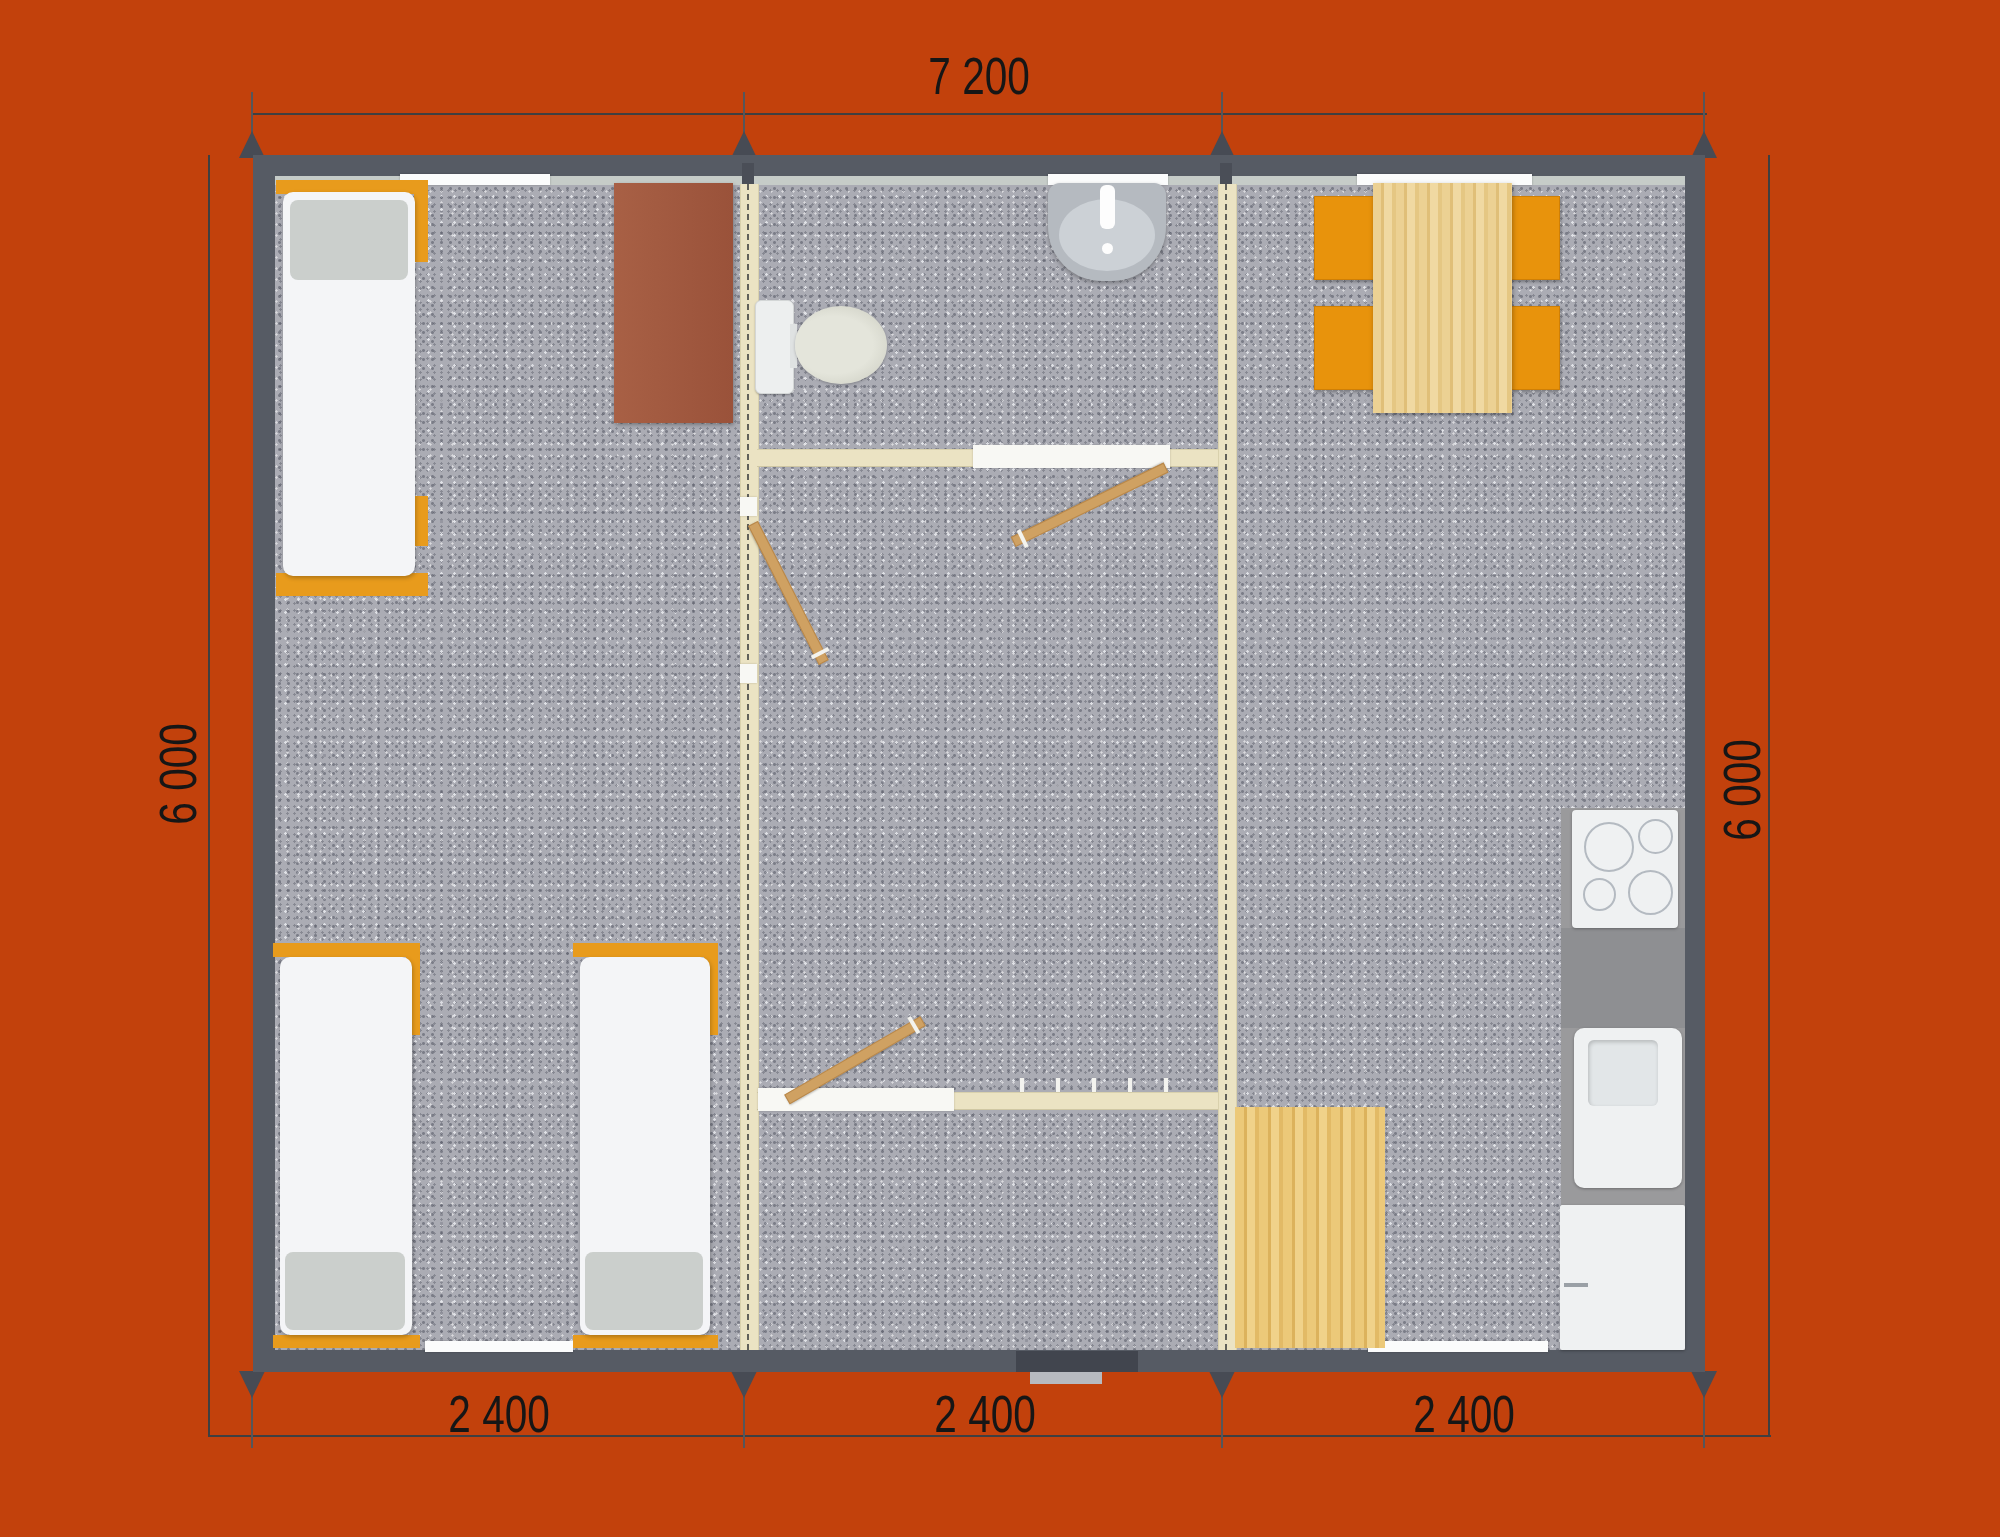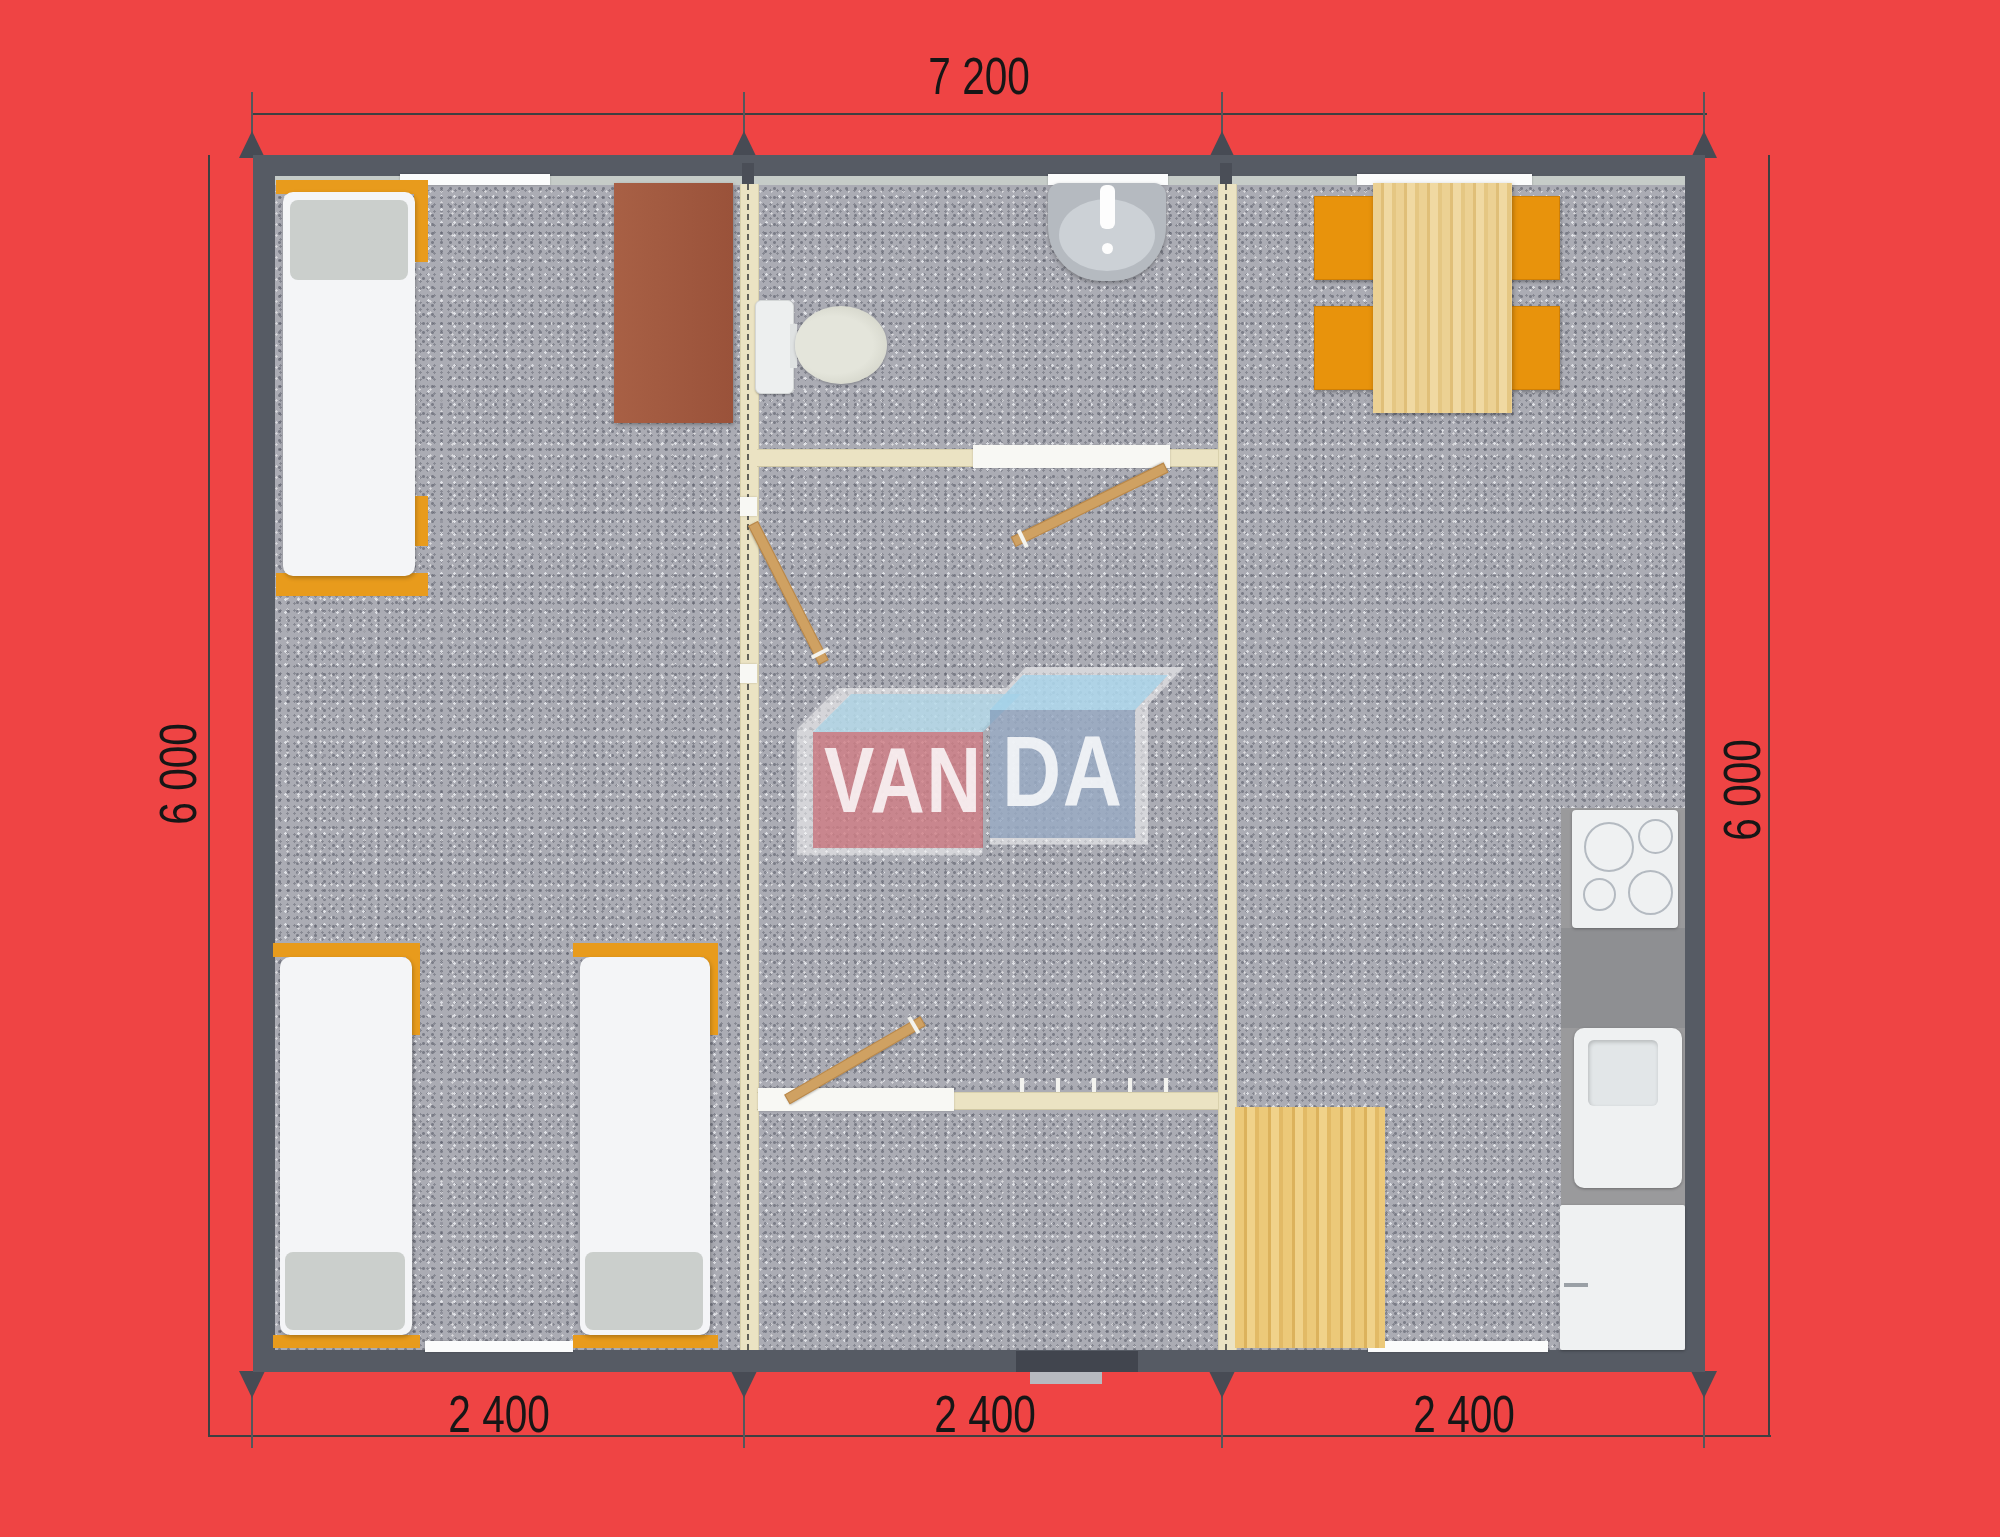--- a/index.html
+++ b/index.html
@@ -1,17 +1,17 @@
 <!DOCTYPE html>
 <html><head>
 <meta charset="utf-8">
 <style>
   html,body{margin:0;padding:0;background:#ffffff;}
   body{width:2000px;height:1537px;overflow:hidden;font-family:"Liberation Sans",sans-serif;}
-  .canvas{position:relative;width:2000px;height:1537px;background:#ef4444;}
+  .canvas{position:relative;width:2000px;height:1537px;background:#c2410c;}
   .abs{position:absolute;}
   
   .dim-line{position:absolute;background:#3f3f41;}
   .ext-line{position:absolute;background:#55565a;}
   .arrow-up{position:absolute;width:0;height:0;border-left:13px solid transparent;border-right:13px solid transparent;border-bottom:27px solid #474b54;}
   .arrow-down{position:absolute;width:0;height:0;border-left:13px solid transparent;border-right:13px solid transparent;border-top:27px solid #474b54;}
   .dim-label{position:absolute;font-size:52px;color:#161616;text-align:center;white-space:nowrap;}
   .dim-label .squeeze{display:inline-block;transform:scaleX(.78);transform-origin:center;}
   .vert{transform:rotate(-90deg);transform-origin:center;}
   
@@ -207,28 +207,14 @@
   <div class="appliance" style="left:1574px;top:1028px;width:108px;height:160px;border-radius:10px;">
     <div class="sink-basin" style="left:14px;top:12px;width:70px;height:66px;"></div>
   </div>
 
   <div class="appliance" style="left:1560px;top:1205px;width:125px;height:145px;border-radius:2px;">
     <div class="fridge-handle" style="left:4px;top:78px;width:24px;height:4px;"></div>
   </div>
 
   <div class="mat" style="left:1235px;top:1107px;width:150px;height:241px;"></div>
 
-  <div class="logo" style="left:800px;top:672px;width:380px;height:185px;">
-    <div class="logo-white">
-      <div class="shape red-top" style="background:#ffffff;"></div>
-      <div class="shape red-front" style="background:#ffffff;"></div>
-      <div class="shape blue-top" style="background:#ffffff;"></div>
-      <div class="shape blue-front" style="background:#ffffff;"></div>
-    </div>
-    <div class="shape red-top" style="background:rgba(167,211,228,.72);"></div>
-    <div class="shape blue-top" style="background:rgba(162,210,234,.75);"></div>
-    <div class="shape red-front" style="background:rgba(194,85,95,.62);"></div>
-    <div class="shape blue-front" style="background:rgba(126,149,180,.66);"></div>
-    <span class="logo-letter" style="left:24px;top:56px;font-size:92px;">VAN</span>
-    <span class="logo-letter" style="left:202px;top:42px;font-size:100px;">DA</span>
-  </div>
 
 </div>
 
 </body></html>

